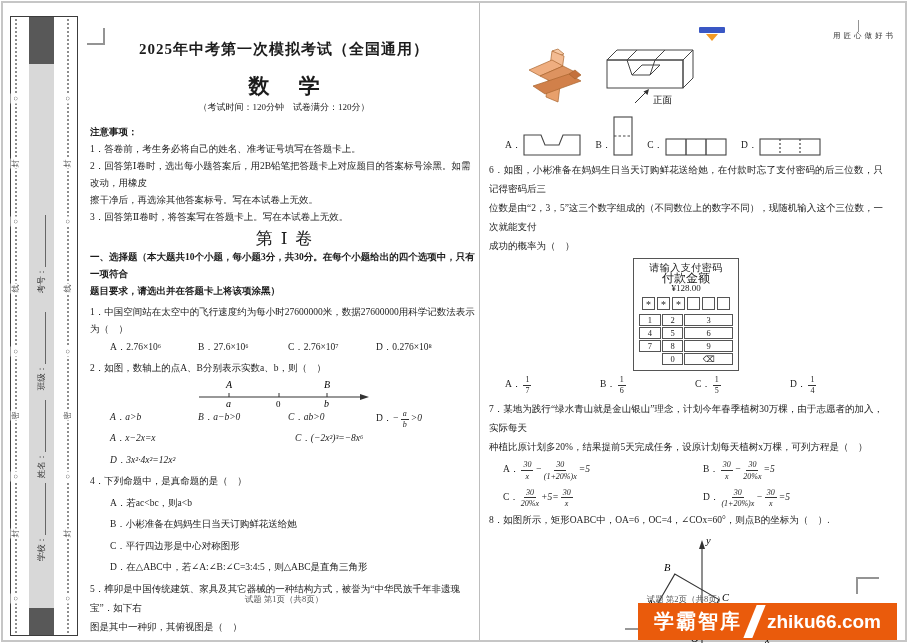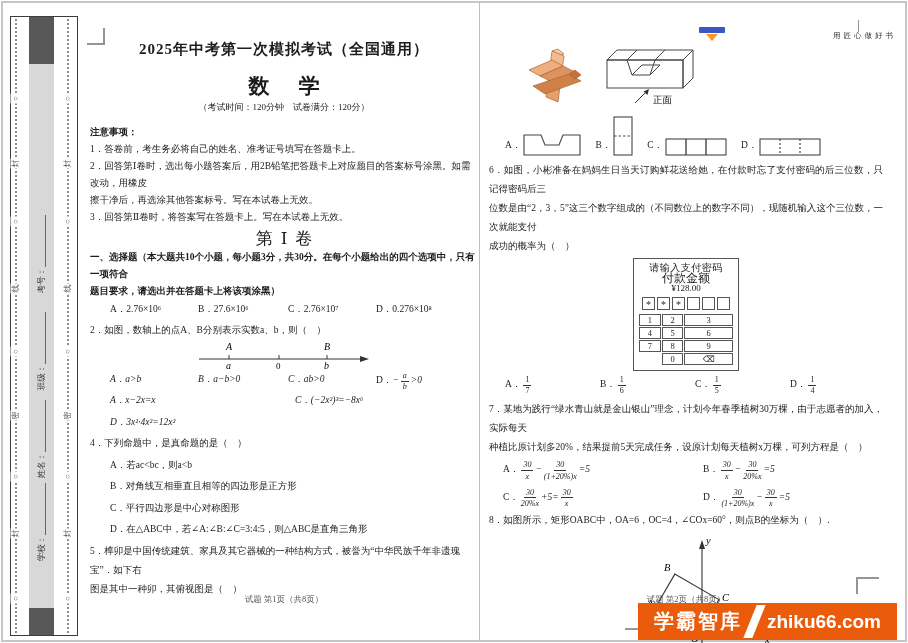--- a/index.html
+++ b/index.html
@@ -148,20 +148,21 @@
   <div class="t3">（考试时间：120分钟　试卷满分：120分）</div>
   <div class="noticeT">注意事项：</div>
   <div>1．答卷前，考生务必将自己的姓名、准考证号填写在答题卡上。</div>
   <div>2．回答第Ⅰ卷时，选出每小题答案后，用2B铅笔把答题卡上对应题目的答案标号涂黑。如需改动，用橡皮</div>
   <div>擦干净后，再选涂其他答案标号。写在本试卷上无效。</div>
   <div>3．回答第Ⅱ卷时，将答案写在答题卡上。写在本试卷上无效。</div>
   <div class="part">第Ⅰ卷</div>
   <div class="secdesc">一、选择题（本大题共10个小题，每小题3分，共30分。在每个小题给出的四个选项中，只有一项符合</div>
   <div class="secdesc">题目要求，请选出并在答题卡上将该项涂黑）</div>
 
+  <div class="stem">1．中国空间站在太空中的飞行速度约为每小时27600000米，数据27600000用科学记数法表示为（　）</div>
   <div class="o4">
     <span>A．2.76×10⁶</span>
     <span>B．27.6×10⁶</span>
     <span>C．2.76×10⁷</span>
     <span>D．0.276×10⁸</span>
   </div>
 
   <div class="stem">2．如图，数轴上的点A、B分别表示实数a、b，则（　）</div>
   <svg class="numline" width="190" height="31" viewBox="0 0 190 31">
     <line x1="10" y1="20" x2="176" y2="20" stroke="#333" stroke-width="1.2"></line>
@@ -189,21 +190,21 @@
 
   <div class="o2">
     <span class="m">A．x−2x=x</span>
     <span class="m">C．(−2x²)³=−8x⁶</span>
     <span class="m">D．3x²·4x²=12x²</span>
   </div>
 
   <div class="stem">4．下列命题中，是真命题的是（　）</div>
   <div class="optlines">
     <div>A．若ac&lt;bc，则a&lt;b</div>
-    <div>B．对角线互相垂直且相等的四边形是正方形</div>
+    <div>B．小彬准备在妈妈生日当天订购鲜花送给她</div>
     <div>C．平行四边形是中心对称图形</div>
     <div>D．在△ABC中，若∠A:∠B:∠C=3:4:5，则△ABC是直角三角形</div>
   </div>
 
   <div class="stem" style="line-height:19px;">5．榫卯是中国传统建筑、家具及其它器械的一种结构方式，被誉为“中华民族千年非遗瑰宝”．如下右</div>
   <div style="line-height:19px;">图是其中一种卯，其俯视图是（　）</div>
 
   <div class="pfoot">试题 第1页（共8页）</div>
 </div>
 

